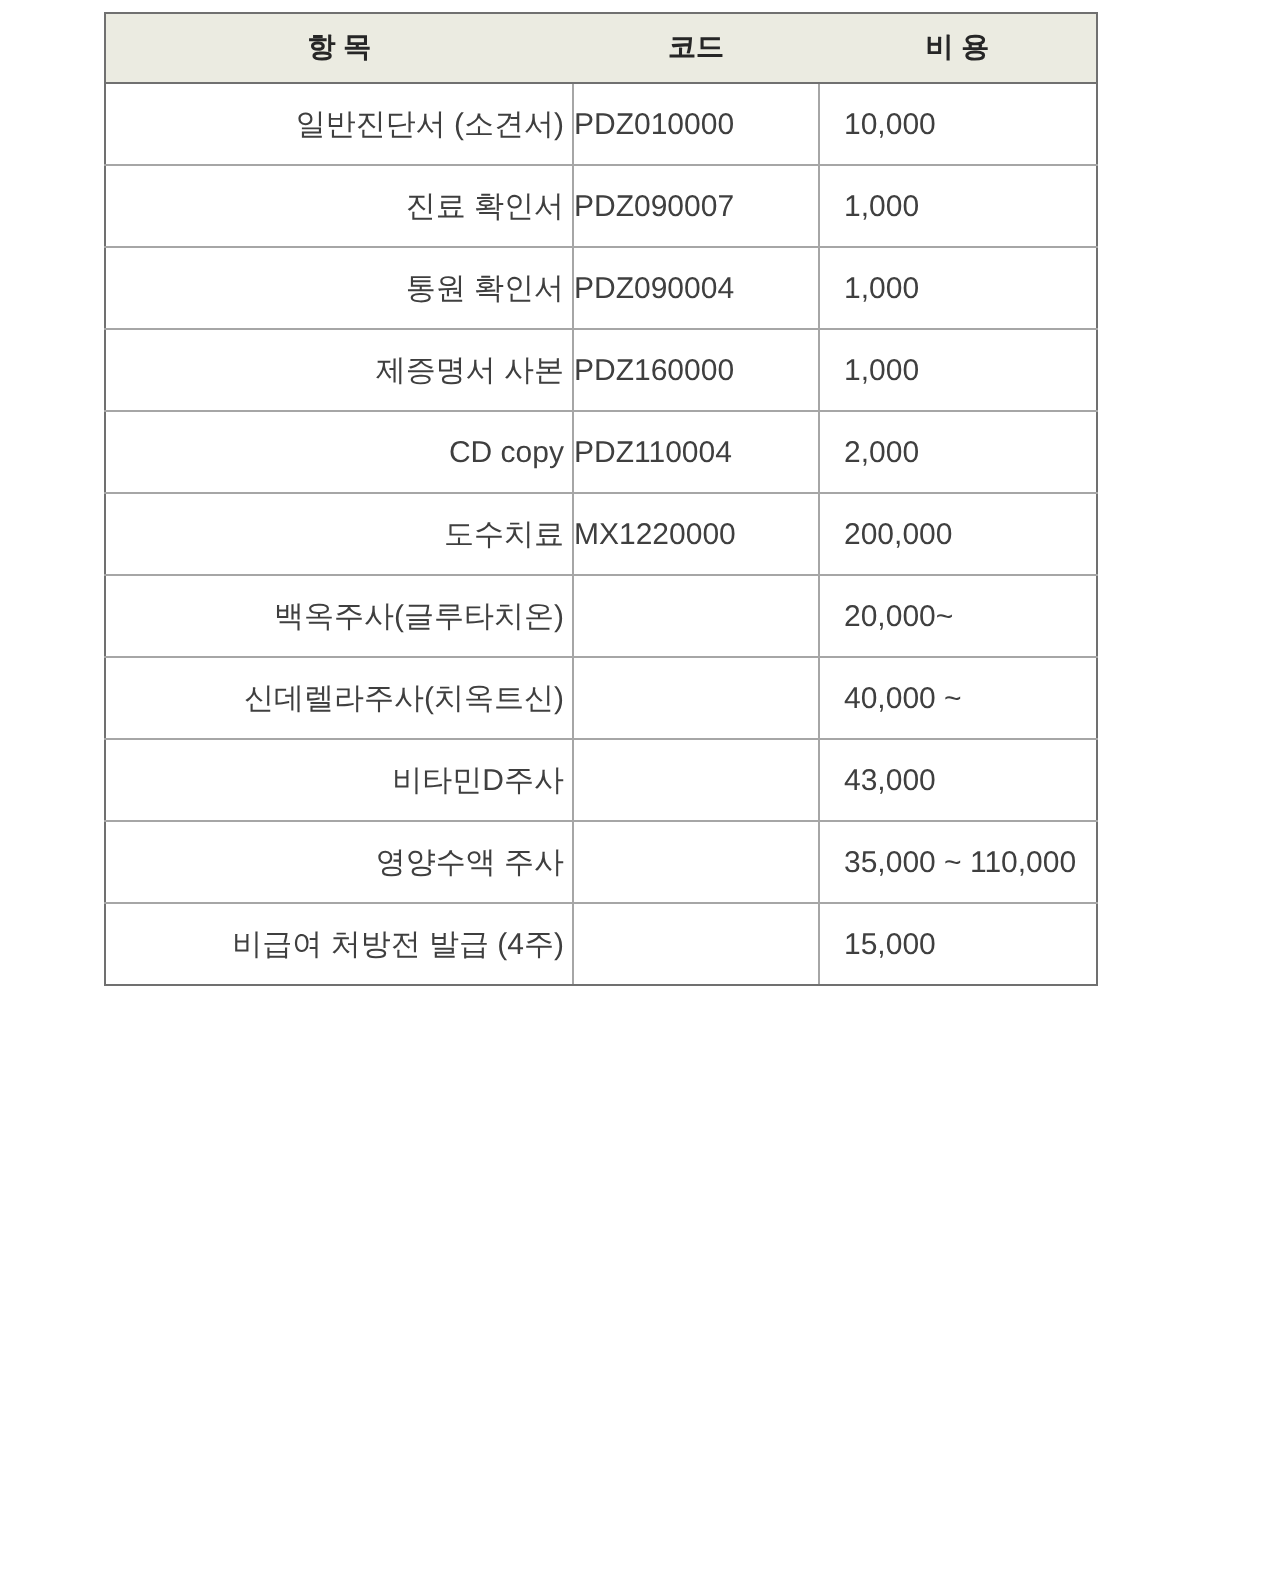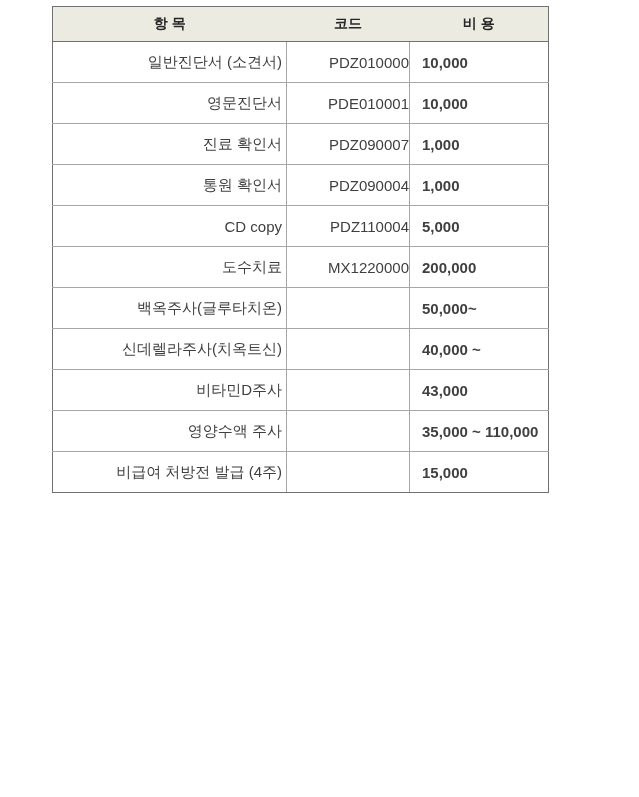--- a/index.html
+++ b/index.html
@@ -51,28 +51,27 @@
     background: #ffffff;
     overflow: hidden;
     white-space: nowrap;
   }
   table.price-table tbody td.item-cell {
     text-align: left;
     padding-left: 13px;
     padding-right: 4px;
   }
   table.price-table tbody td.code-cell {
-    text-align: right;
+    text-align: left;
     margin-left: 41px;
   }
   table.price-table tbody td.cost-cell {
     text-align: left;
     padding-left: 12px;
     padding-right: 4px;
-    font-weight: bold;
   }
   
   table.price-table tbody tr td:first-child { border-left-color: var(--outer-border); text-align: right; }
   table.price-table tbody tr td:last-child  { border-right-color: var(--outer-border); }
   table.price-table tbody tr:last-child td  { border-bottom-color: var(--outer-border); }
 </style>
 </head>
 <body>
 
 <div class="page">
@@ -89,58 +88,58 @@
         <th>비 용</th>
       </tr>
     </thead>
     <tbody>
   <tr>
     <td class="item-cell">일반진단서 (소견서)</td>
     <td class="code-cell">PDZ010000</td>
     <td class="cost-cell">10,000</td>
   </tr>
 
-  <tr>
-    <td class="item-cell">영문진단서</td>
-    <td class="code-cell">PDE010001</td>
-    <td class="cost-cell">10,000</td>
-  </tr>
 
   <tr>
     <td class="item-cell">진료 확인서</td>
     <td class="code-cell">PDZ090007</td>
     <td class="cost-cell">1,000</td>
   </tr>
 
   <tr>
     <td class="item-cell">통원 확인서</td>
     <td class="code-cell">PDZ090004</td>
     <td class="cost-cell">1,000</td>
   </tr>
 
+  <tr>
+    <td class="item-cell">제증명서 사본</td>
+    <td class="code-cell">PDZ160000</td>
+    <td class="cost-cell">1,000</td>
+  </tr>
 
   <tr>
     <td class="item-cell">CD copy</td>
     <td class="code-cell">PDZ110004</td>
-    <td class="cost-cell">5,000</td>
+    <td class="cost-cell">2,000</td>
   </tr>
 
   <tr>
     <td class="item-cell">도수치료</td>
     <td class="code-cell">MX1220000</td>
     <td class="cost-cell">200,000</td>
   </tr>
 
 
 
 
   <tr>
     <td class="item-cell">백옥주사(글루타치온)</td>
     <td class="code-cell"></td>
-    <td class="cost-cell">50,000~</td>
+    <td class="cost-cell">20,000~</td>
   </tr>
 
   <tr>
     <td class="item-cell">신데렐라주사(치옥트신)</td>
     <td class="code-cell"></td>
     <td class="cost-cell">40,000 ~</td>
   </tr>
 
   <tr>
     <td class="item-cell">비타민D주사</td>

